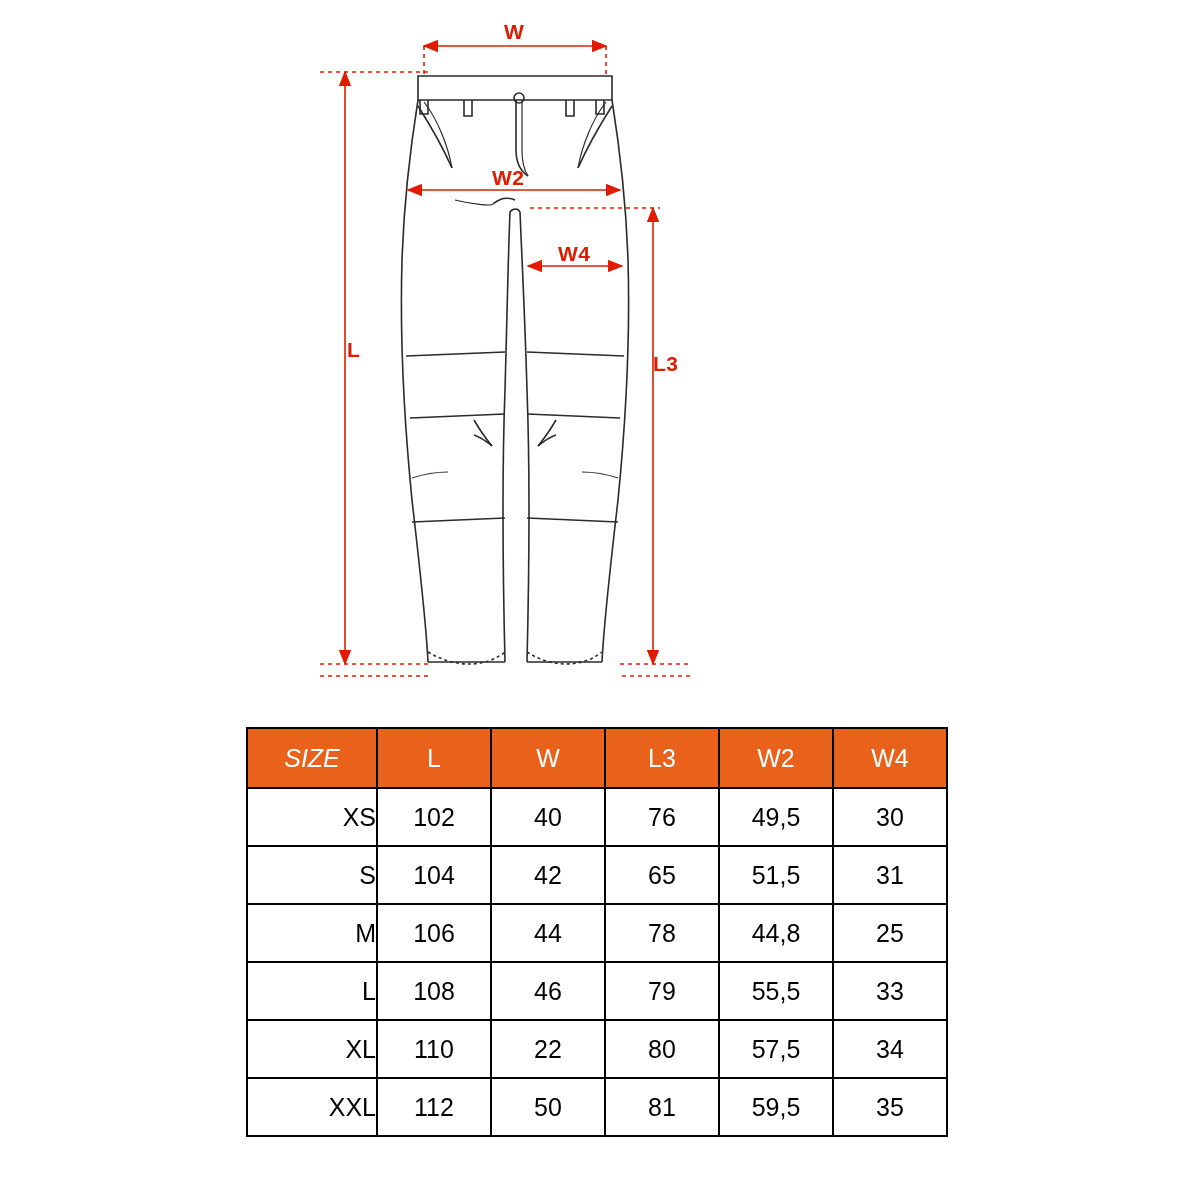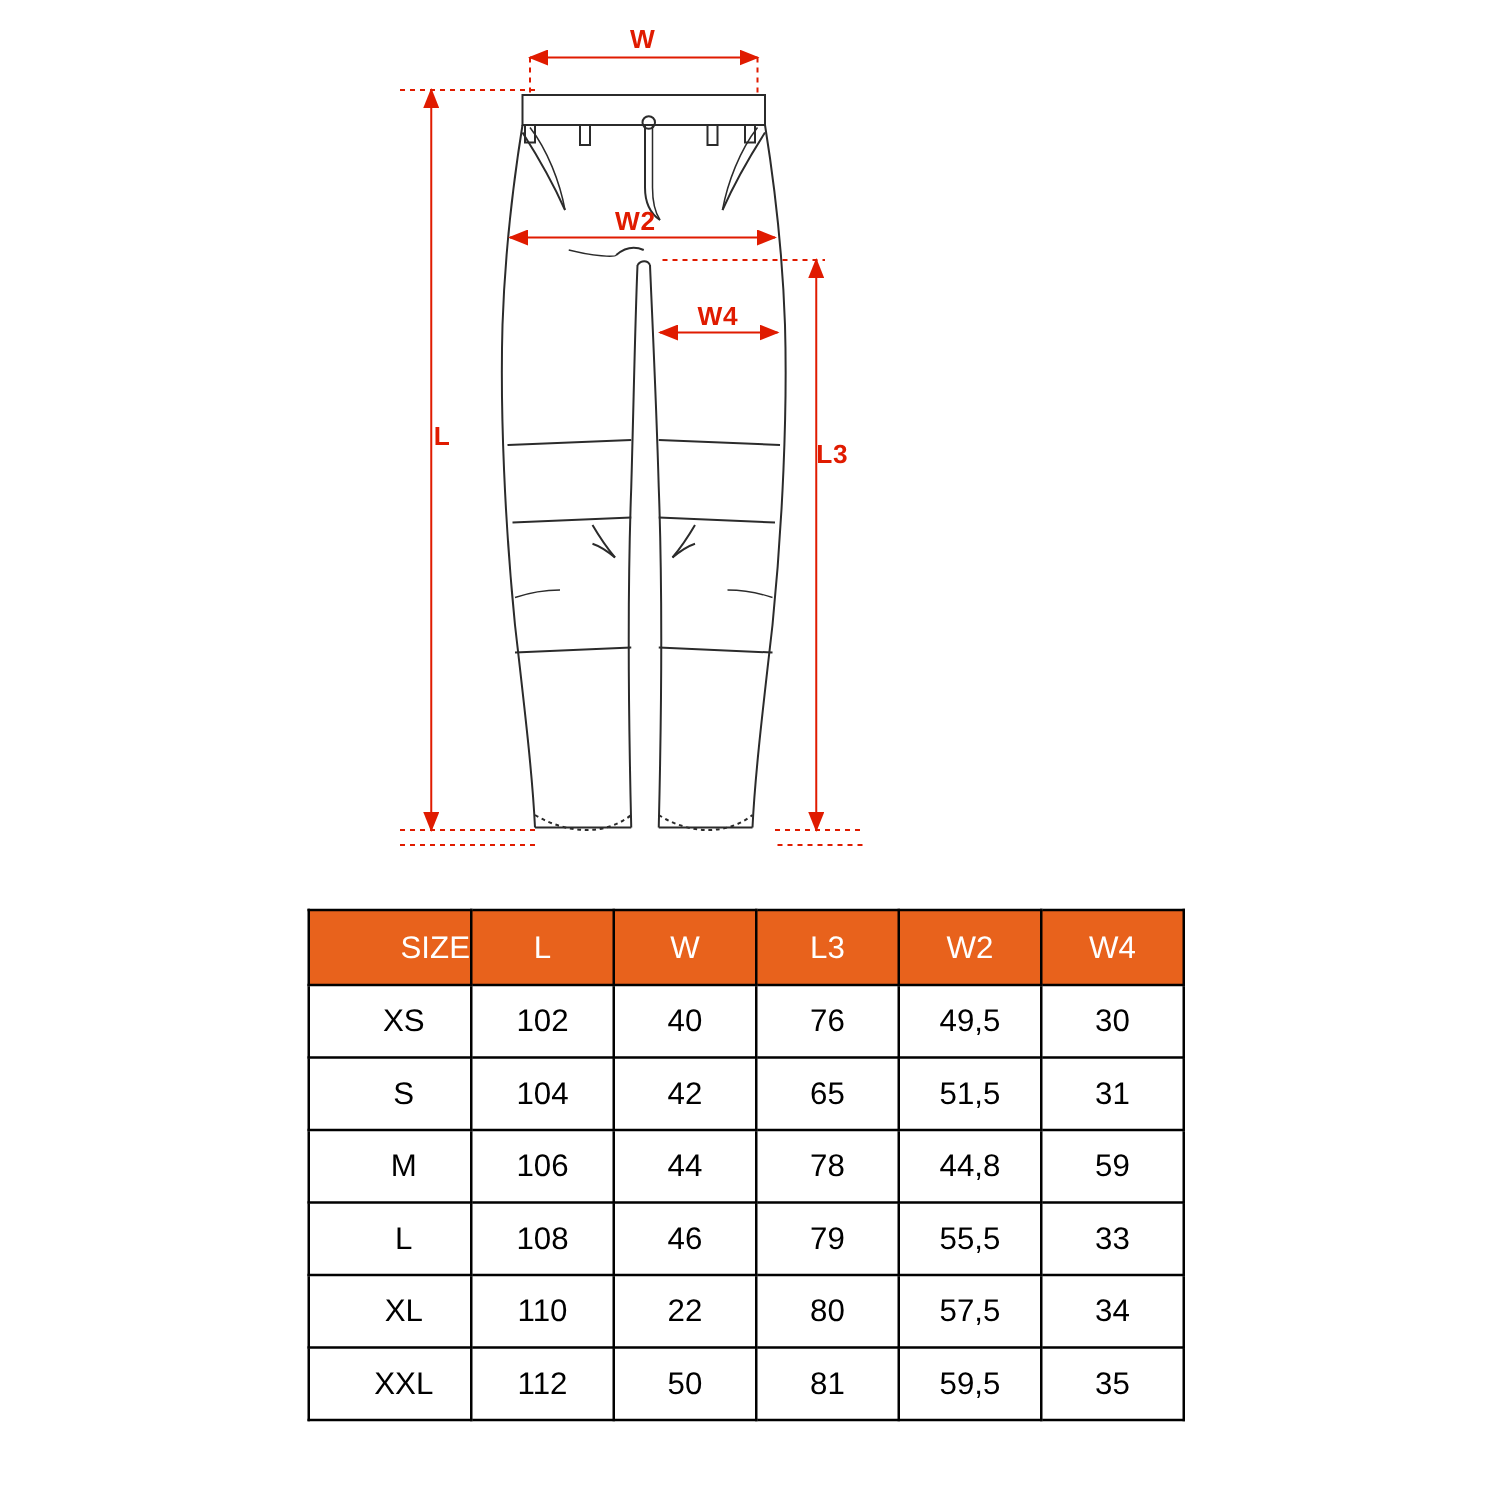--- a/index.html
+++ b/index.html
@@ -60,24 +60,25 @@
     padding: 0;
   }
   table.size-table thead th {
     background: #e8621c;
     color: #ffffff;
     font-weight: normal;
     font-size: 25px;
     height: 58px;
   }
   table.size-table thead th.size-col {
+    text-align: center;
+    font-style: italic;
+  }
+  table.size-table tbody td.size-col {
     text-align: right;
-  }
-  table.size-table tbody td.size-col {
-    text-align: center;
     padding-left: 22px;
   }
   col.c-size { width: 130px; }
   col.c-num { width: 114px; }
 </style>
 </head>
 <body>
 
 <div class="diagram-area">
 
@@ -209,21 +210,21 @@
         <td>65</td>
         <td>51,5</td>
         <td>31</td>
       </tr>
       <tr>
         <td class="size-col">M</td>
         <td>106</td>
         <td>44</td>
         <td>78</td>
         <td>44,8</td>
-        <td>59</td>
+        <td>25</td>
       </tr>
       <tr>
         <td class="size-col">L</td>
         <td>108</td>
         <td>46</td>
         <td>79</td>
         <td>55,5</td>
         <td>33</td>
       </tr>
       <tr>

